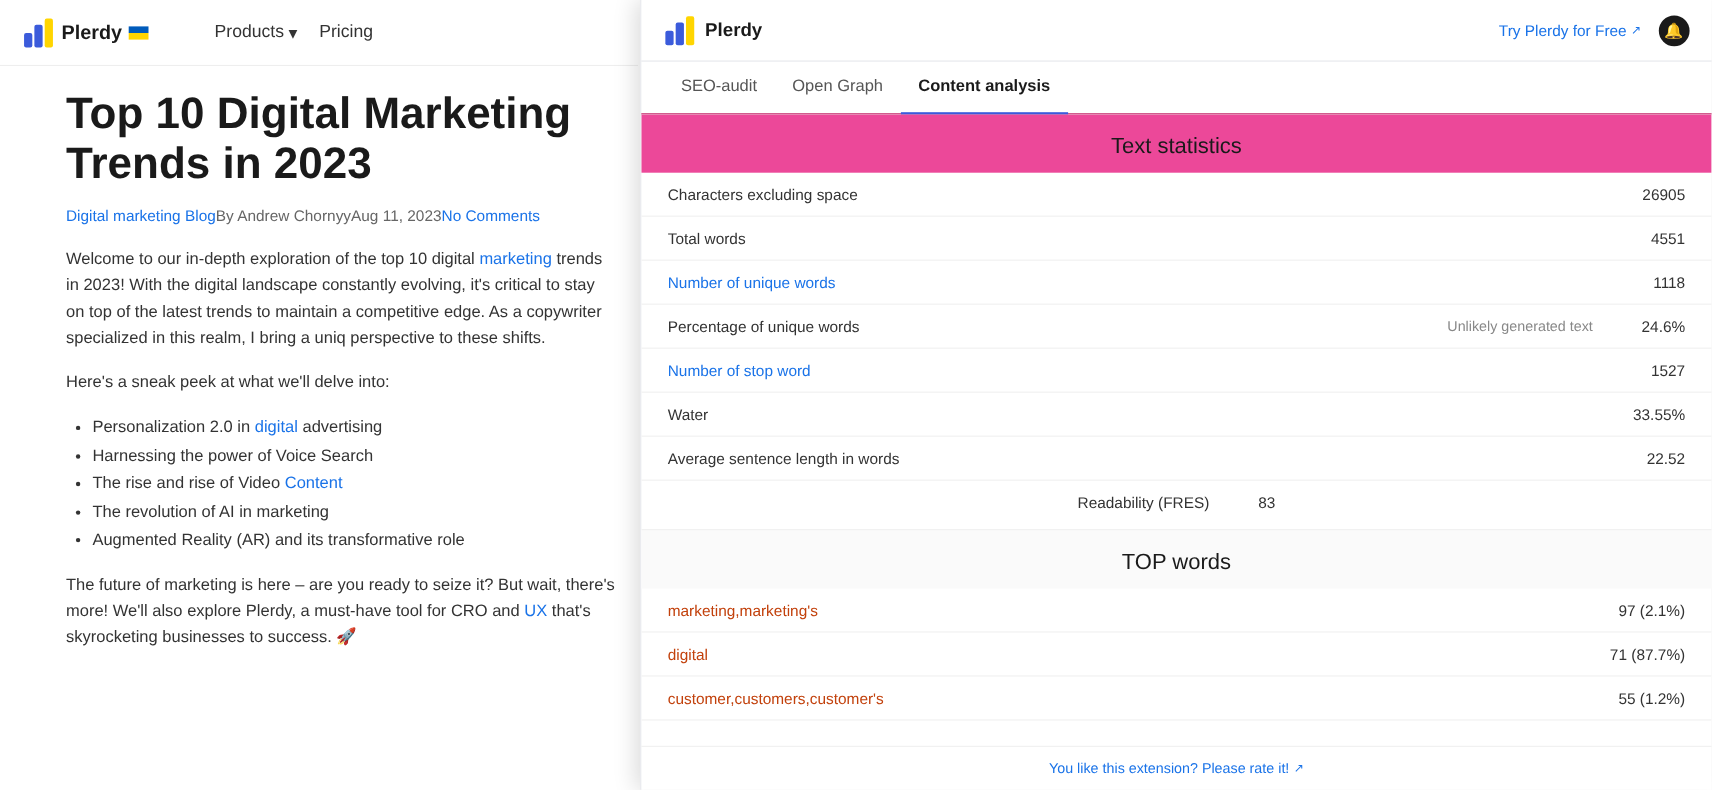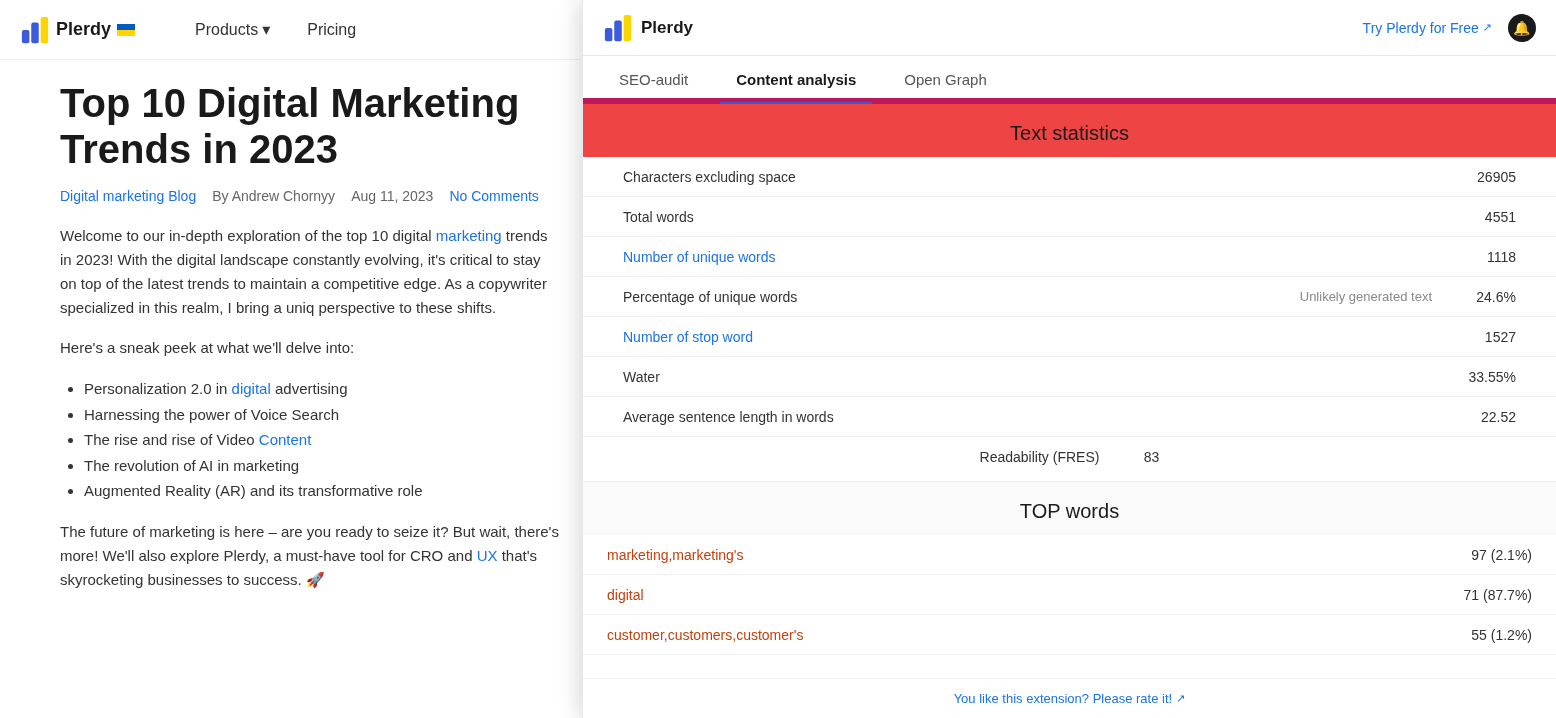--- a/index.html
+++ b/index.html
@@ -39,21 +39,21 @@
       display: inline-flex;
       flex-direction: column;
     }
 
     .flag-blue { background: #005BBB; height: 6px; }
     .flag-yellow { background: #FFD500; height: 6px; }
 
     .nav-links {
       display: flex;
       align-items: center;
-      gap: 37px;
+      gap: 20px;
       margin-left: 60px;
     }
 
     .nav-link {
       font-size: 16px;
       color: #333;
       text-decoration: none;
       display: flex;
       align-items: center;
       gap: 4px;
@@ -67,21 +67,20 @@
     .blog-title {
       font-size: 40px;
       font-weight: 800;
       color: #1a1a1a;
       line-height: 1.15;
       margin-bottom: 16px;
     }
 
     .blog-meta {
       display: flex;
-      gap: 16px;
       font-size: 14px;
       color: #666;
       margin-bottom: 20px;
     }
 
     .blog-meta a { color: #1a73e8; text-decoration: none; }
 
     .blog-intro {
       font-size: 15px;
       color: #333;
@@ -193,26 +192,25 @@
       display: flex;
       align-items: center;
       justify-content: center;
       color: #fff;
       font-size: 14px;
     }
 
     
     .panel-tabs {
       display: flex;
-      align-items: flex-start;
+      align-items: center;
       padding: 0 20px;
-      border-bottom: 6px solid #be185d;
+      border-bottom: 1px solid #be185d;
       height: 48px;
       flex-shrink: 0;
-      gap: 16px;
     }
 
     .tab-item {
       padding: 0 16px;
       height: 48px;
       display: flex;
       align-items: center;
       font-size: 15px;
       color: #555;
       cursor: pointer;
@@ -232,28 +230,28 @@
       padding: 0;
     }
 
     
     .section-title {
       text-align: center;
       font-size: 20px;
       font-weight: 400;
       color: #1a1a1a;
       padding: 18px 0 12px 0;
-      background: #ef4444;
+      background: #ec4899;
     }
 
     .stats-row {
       display: flex;
       align-items: center;
       justify-content: space-between;
-      padding: 10px 40px;
+      padding: 10px 24px;
       border-bottom: 1px solid #f0f0f0;
       min-height: 40px;
     }
 
     .stats-row:last-child { border-bottom: none; justify-content: center; }
 
     .stats-label {
       font-size: 14px;
       color: #333;
     }
@@ -419,25 +417,25 @@
       <div class="bell-icon">
         <span>🔔</span>
       </div>
     </div>
   </div>
 
   <div class="panel-tabs">
     <div class="tab-item">
       <span>SEO-audit</span>
     </div>
+    <div class="tab-item">
+      <span>Open Graph</span>
+    </div>
     <div class="tab-item active">
       <span>Content analysis</span>
-    </div>
-    <div class="tab-item">
-      <span>Open Graph</span>
     </div>
   </div>
 
   <div class="panel-content">
 
     <div class="section-title">Text statistics</div>
 
     <div id="stats-rows">
         <div class="stats-row">
           <span class="stats-label">Characters excluding space</span>

